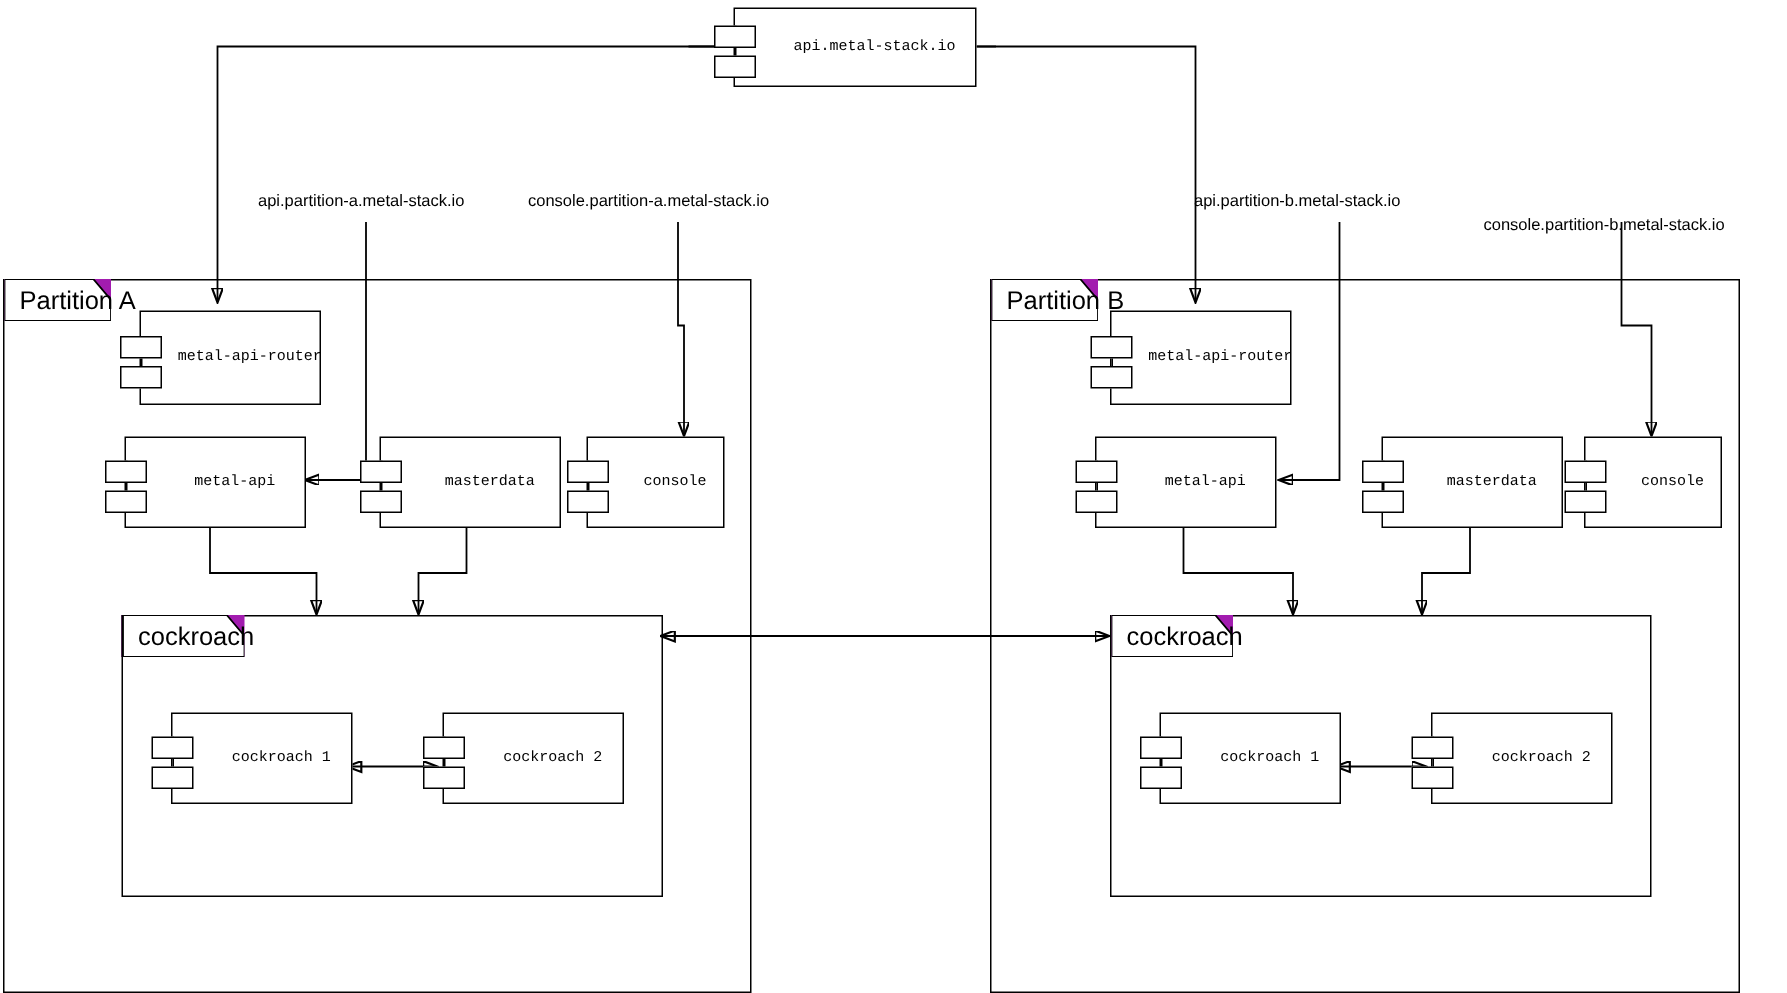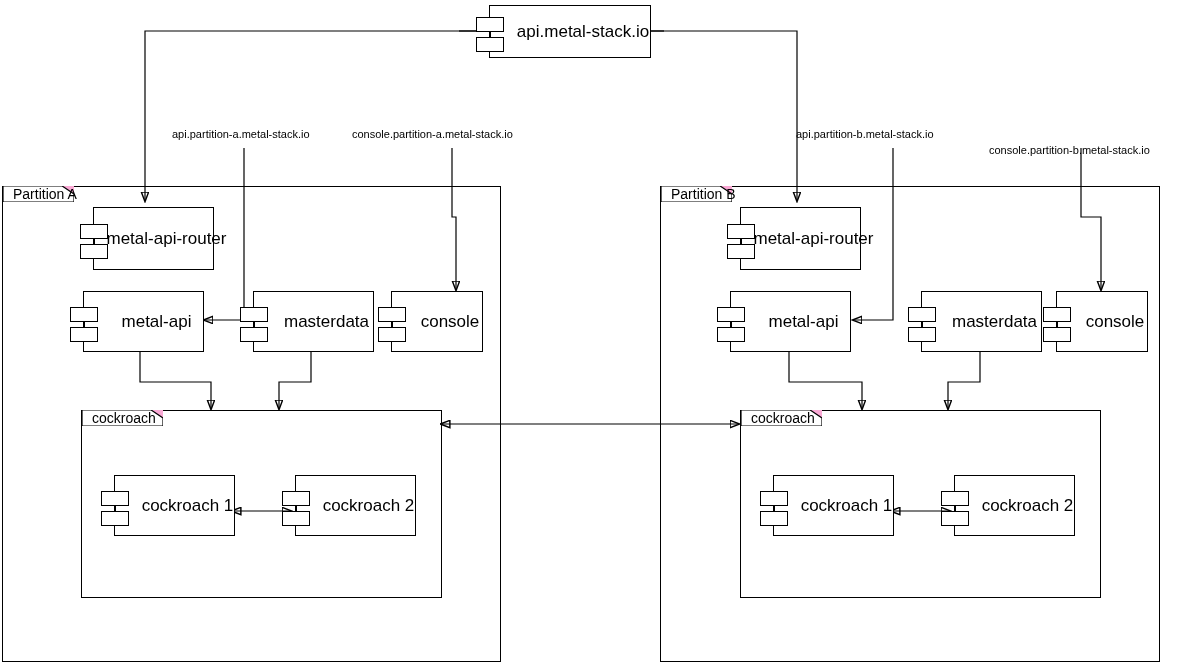--- a/index.html
+++ b/index.html
@@ -36,30 +36,30 @@
   .pkg {
     position: absolute;
     border: 1.2px solid #000;
     background: transparent;
     box-sizing: border-box;
   }
   .pkg-tab {
     position: absolute;
     left: -1px;
     top: -1px;
-    height: 16px;
+    height: 28px;
     box-sizing: border-box;
-    background: #f9a8d4;
+    background: #a21caf;
     border-left: 1.2px solid #000;
     border-bottom: none;
     display: flex;
     align-items: center;
     padding-left: 10px;
     padding-right: 22px;
-    font-size: 14px;
+    font-size: 17px;
     white-space: nowrap;
     color: #000;
   }
   .pkg-tab .tab-shape {
     position: absolute;
     left: 0;
     top: 0;
     width: 100%;
     height: 100%;
     pointer-events: none;
@@ -74,24 +74,25 @@
   .component {
     position: absolute;
     border: 1.2px solid #000;
     background: #ffffff;
     box-sizing: border-box;
     display: flex;
     align-items: center;
     justify-content: center;
   }
   .component .comp-label {
-    font-size: 17px;
+    font-size: 10px;
     color: #000;
     white-space: nowrap;
     padding-left: 26px;
+    font-family: Liberation Mono, monospace;
   }
   
   .comp-port {
     position: absolute;
     left: -14px;
     width: 28px;
     height: 15px;
     background: #ffffff;
     border: 1.2px solid #000;
     box-sizing: border-box;

